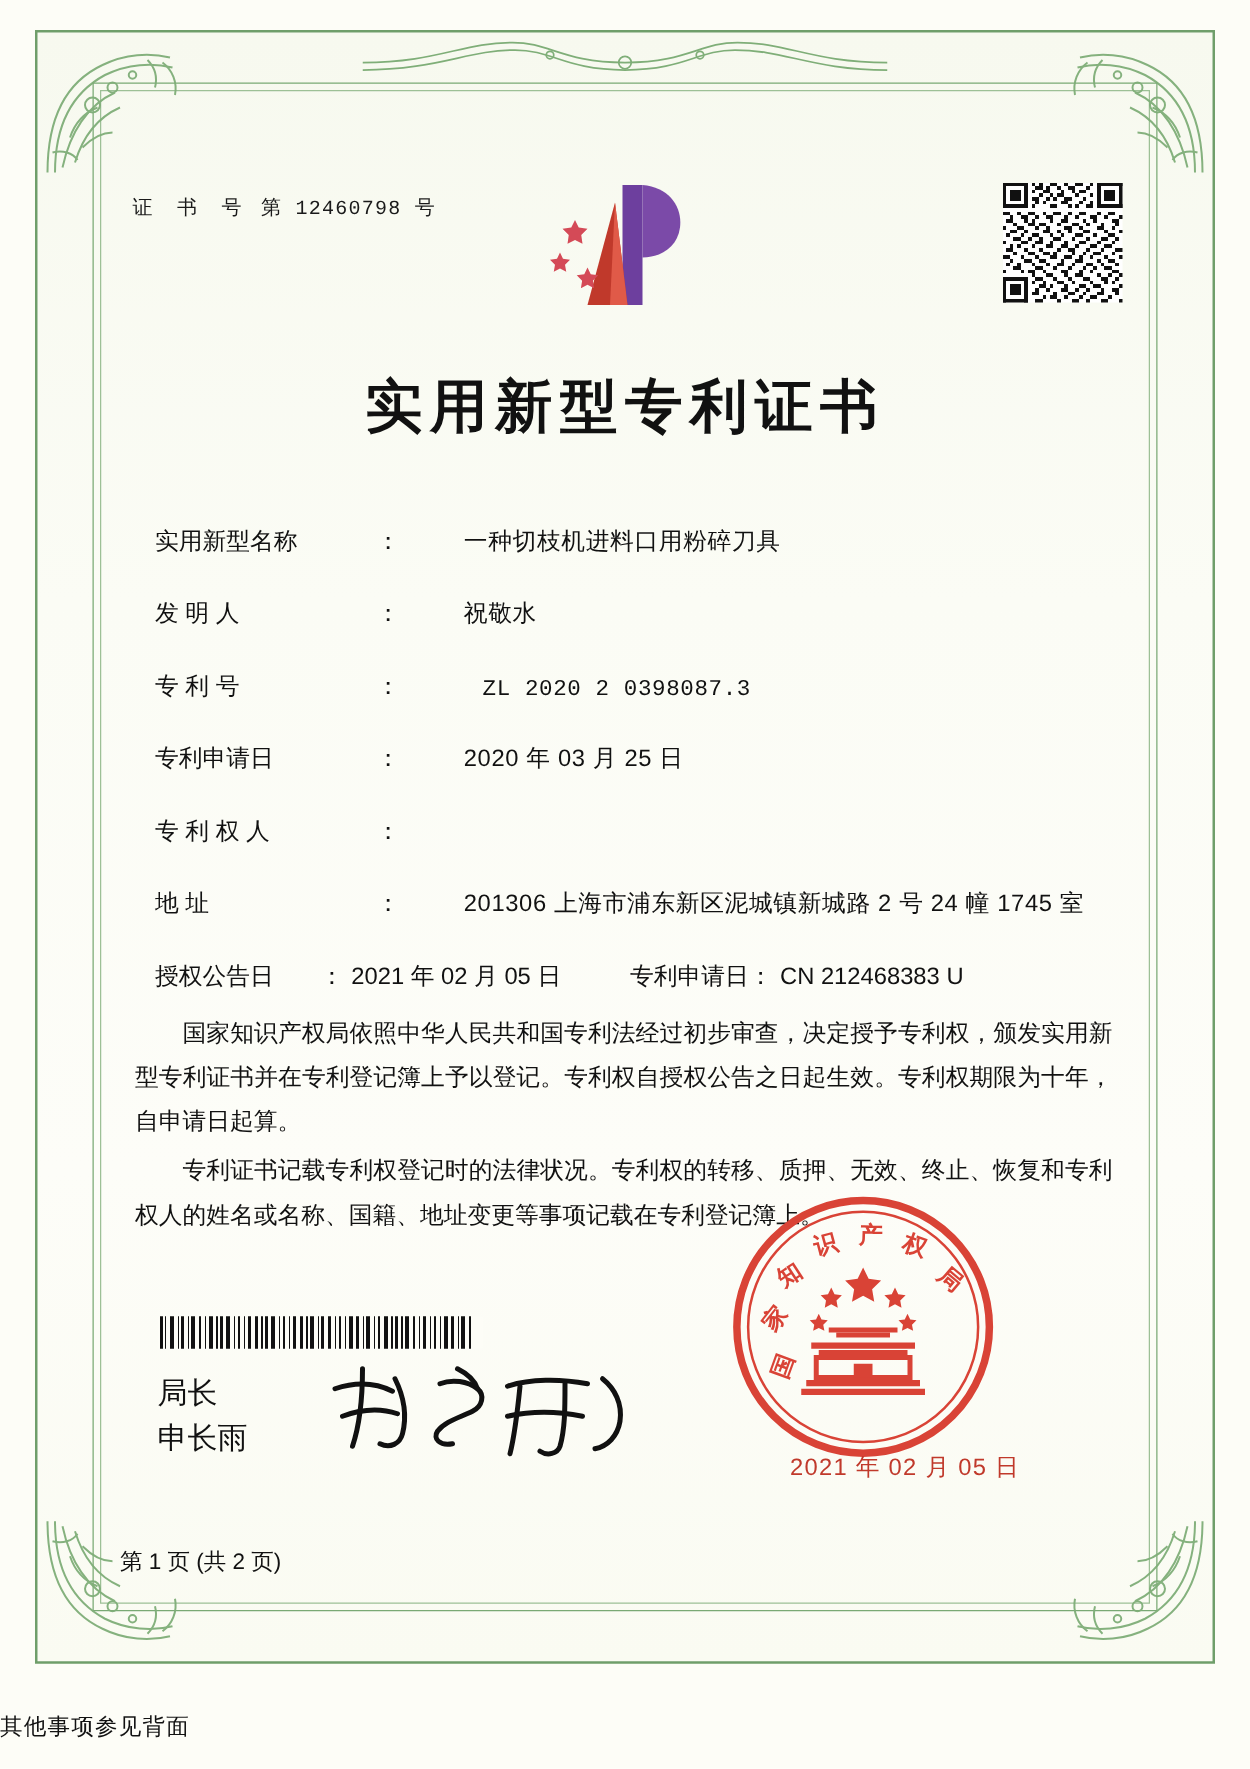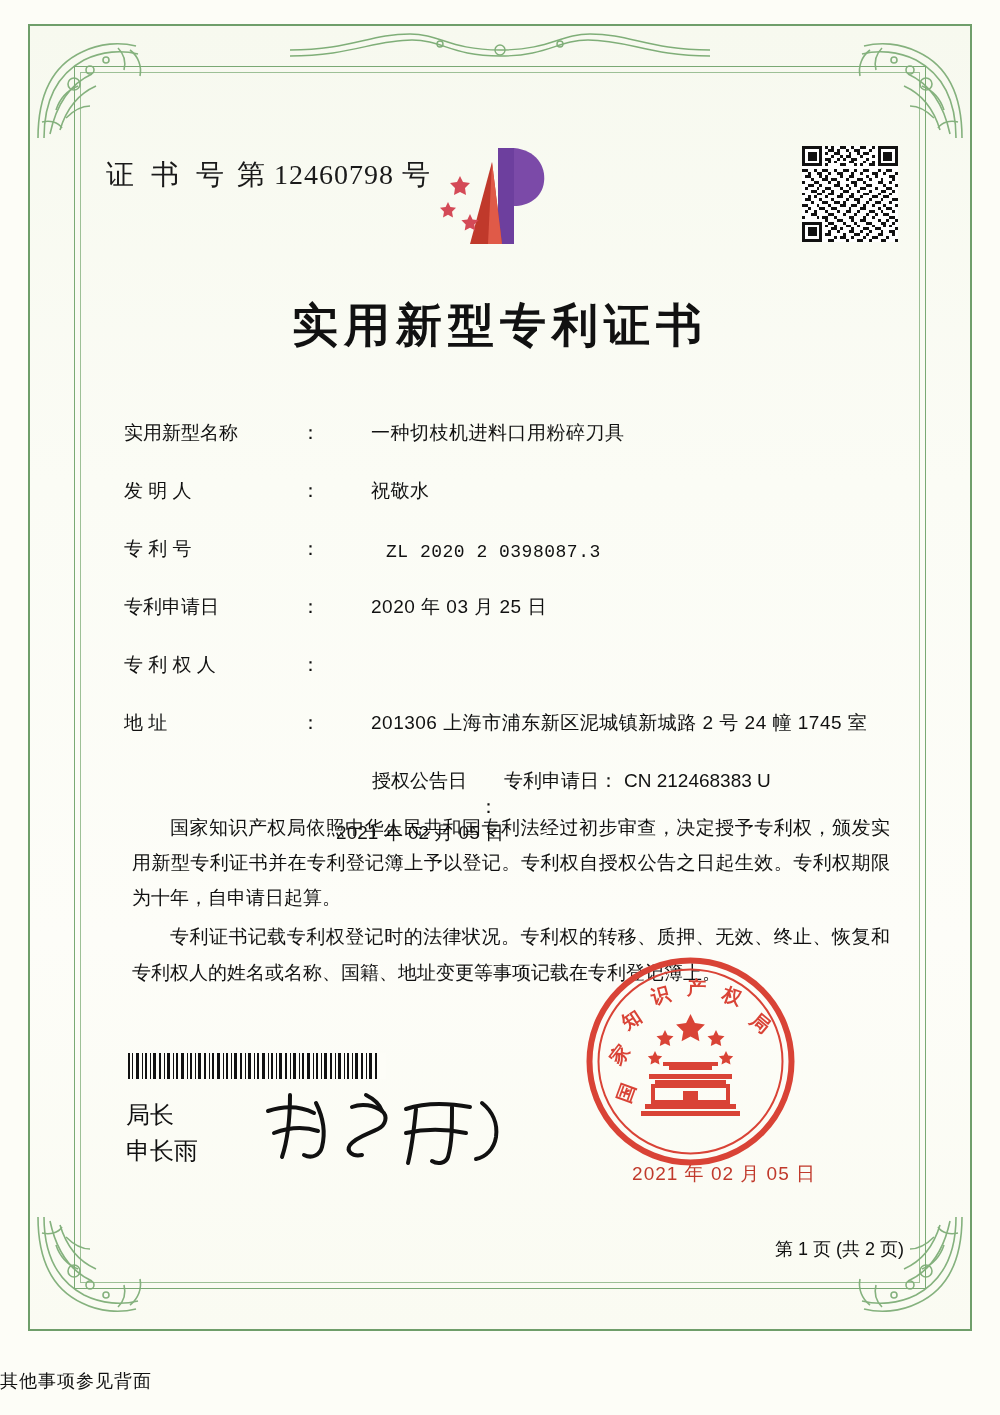--- a/index.html
+++ b/index.html
@@ -74,24 +74,24 @@
     position: absolute;
     left: 96px;
     top: 110px;
     right: 96px;
     bottom: 140px;
   }
   .cert-no {
     position: absolute;
     left: 10px;
     top: 46px;
-    font-size: 28px;
+    font-size: 16px;
     letter-spacing: 1px;
     color: #1a1a1a;
-    font-family: Liberation Serif, serif;
+    font-family: Liberation Mono, monospace;
   }
   .cert-no .label { letter-spacing: 5px; }
   .logo {
     position: absolute;
     left: 50%;
     top: 30px;
     transform: translateX(-50%);
     width: 120px;
     height: 115px;
   }
@@ -137,26 +137,26 @@
     width: 132px;
     flex: none;
     letter-spacing: 0px;
     white-space: pre;
   }
   .f-colon { flex: none; margin-right: 6px; }
   .f-value { flex: 1; letter-spacing: 0.5px; }
   .f-value.mono { font-family: "Liberation Mono", "DejaVu Sans Mono", monospace; font-size: 18px; margin-left: 15px; }
 
   .row-dual { display: flex; align-items: baseline; margin-bottom: 20px; }
-  .dual-left { display: flex; align-items: flex-end; width: 380px; flex-direction: column; }
+  .dual-left { display: flex; align-items: flex-start; width: 380px; }
   .dual-right { display: flex; align-items: baseline; }
 
   .paras {
     position: absolute;
-    left: 36px;
+    left: 12px;
     right: 14px;
     top: 700px;
     font-size: 19px;
     line-height: 1.85;
     color: #111;
     font-family: "Liberation Sans", sans-serif;
     text-align: justify;
   }
   .paras p { margin: 0 0 4px 0; text-indent: 2em; }
 
@@ -204,21 +204,21 @@
     color: #c0392b;
     font-family: "Liberation Sans", sans-serif;
     letter-spacing: 1px;
   }
 
   .page-num {
     position: absolute;
     left: 0;
     right: 0;
     bottom: 14px;
-    text-align: right;
+    text-align: left;
     font-size: 18px;
     color: #111;
     font-family: "Liberation Sans", sans-serif;
   }
   .footer-note {
     position: absolute;
     left: 0;
     right: 0;
     bottom: 22px;
     font-size: 18px;

